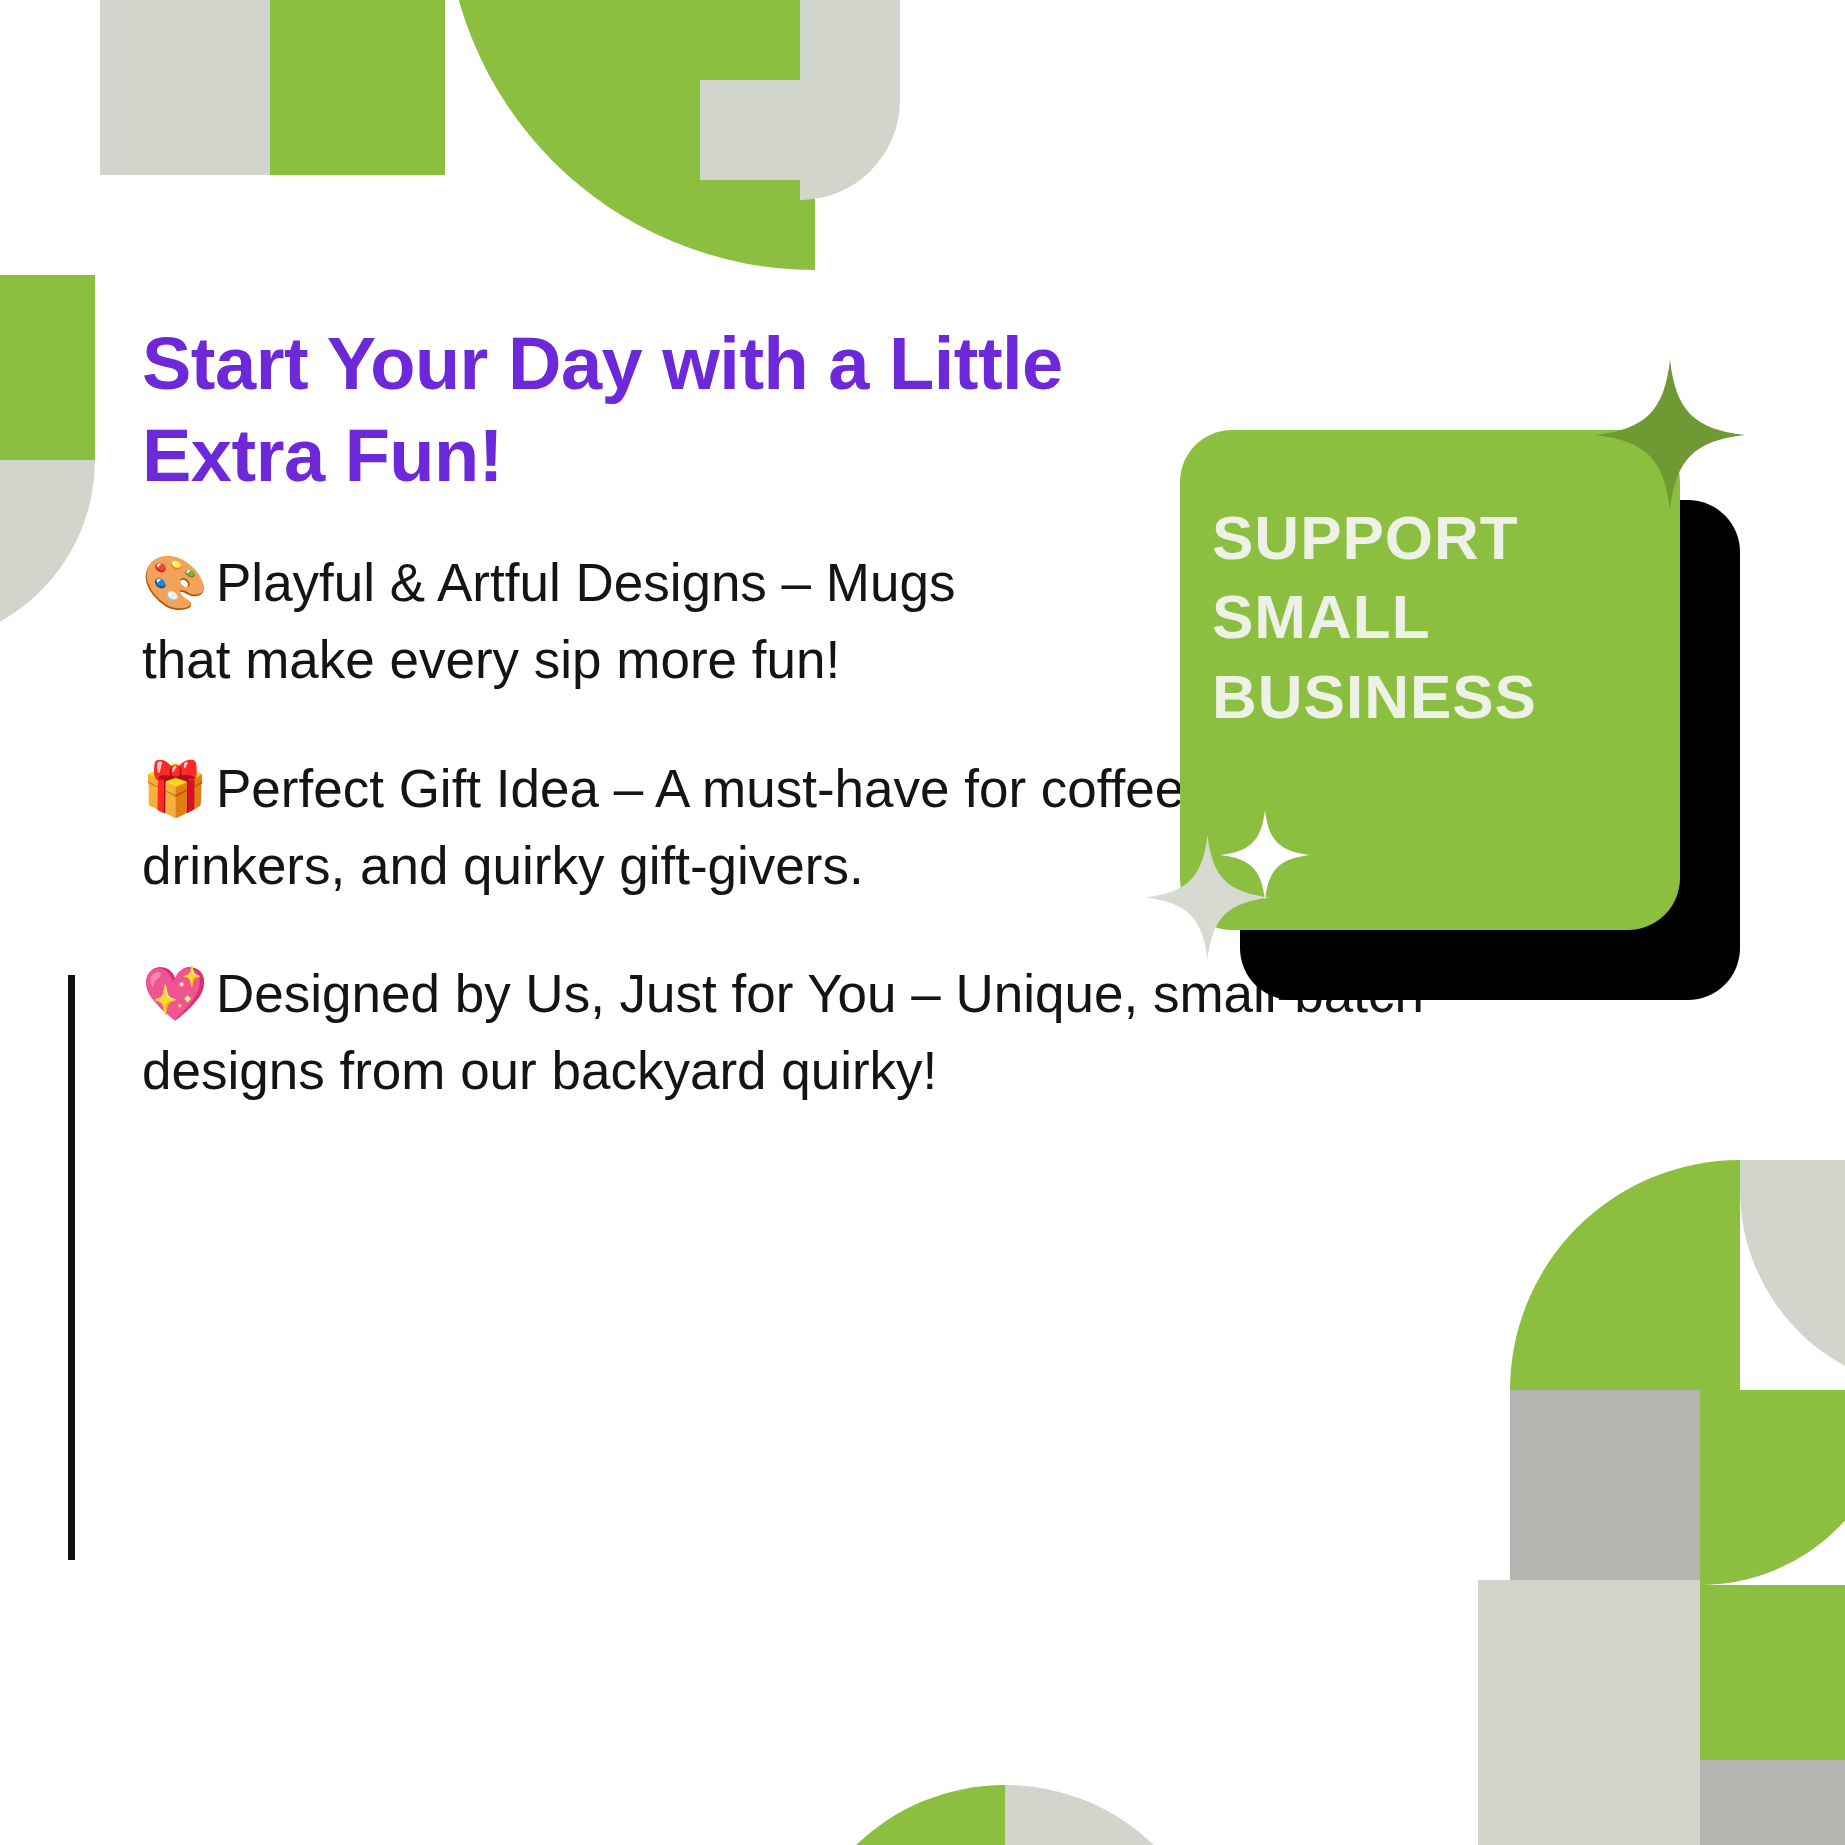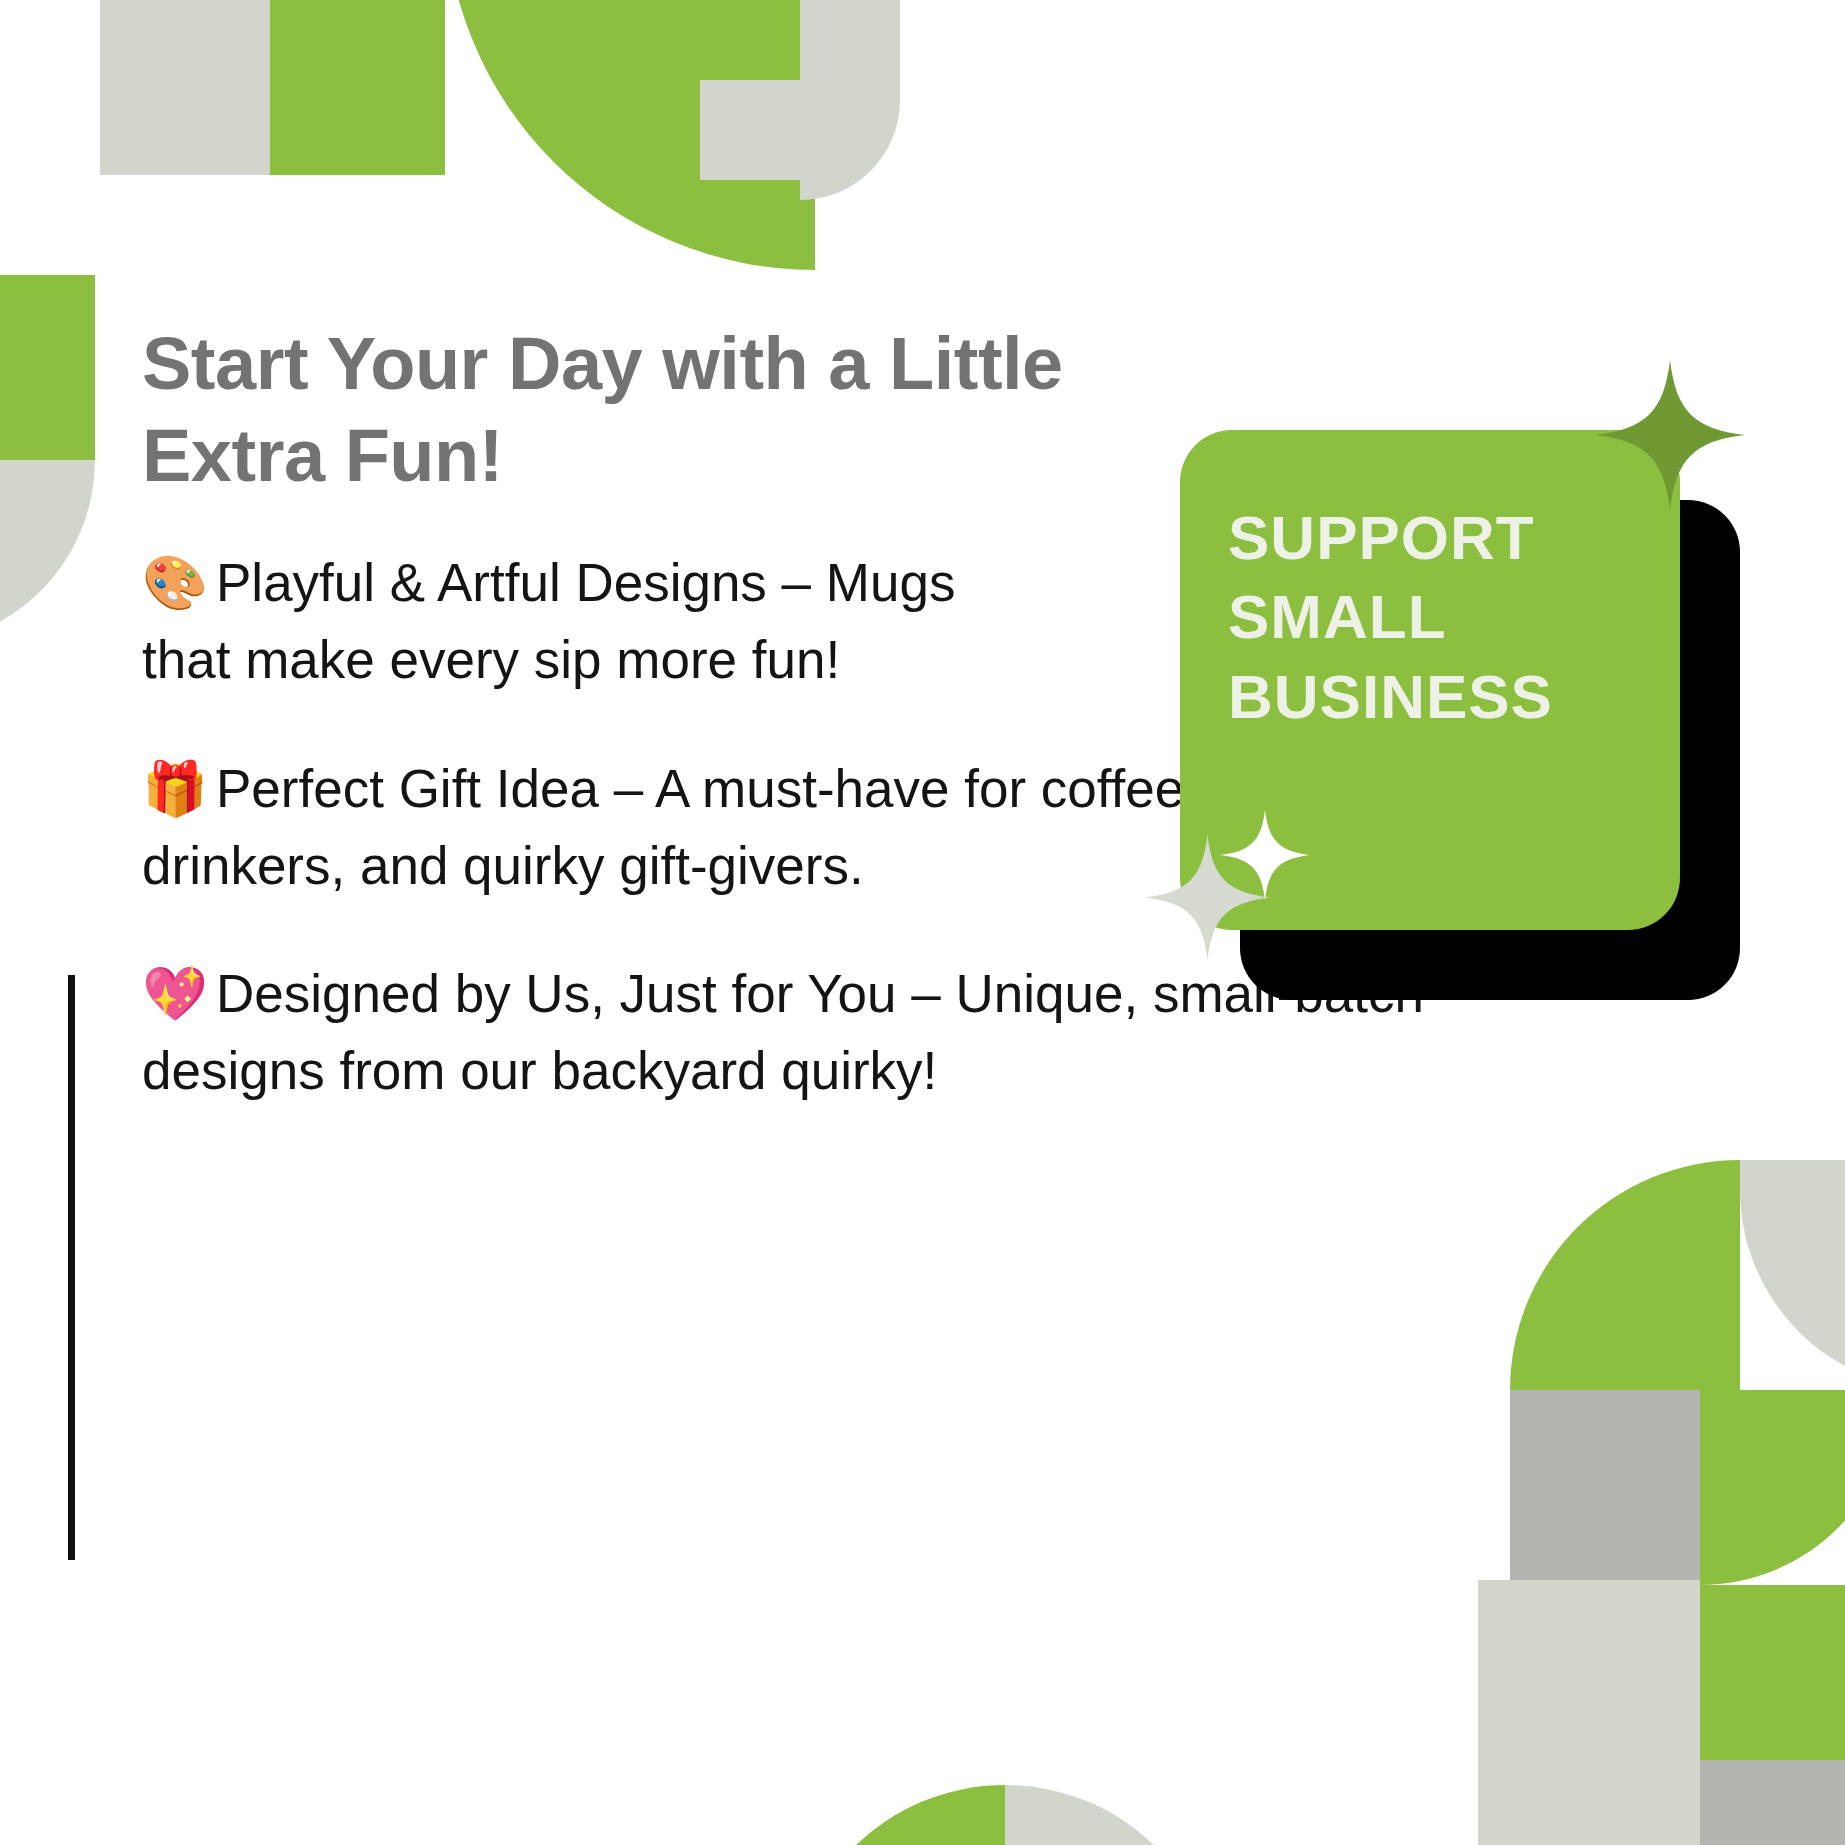--- a/index.html
+++ b/index.html
@@ -133,21 +133,21 @@
   }
 
   
   .headline {
     position: absolute;
     left: 142px; top: 268px;
     width: 1060px;
     font-size: 74px;
     line-height: 1.25;
     font-weight: bold;
-    color: #737373;
+    color: #6d28d9;
     letter-spacing: -0.5px;
   }
 
   .bullets {
     position: absolute;
     left: 142px;
     top: 545px;
     width: 1320px;
   }
   .bullet {
@@ -176,21 +176,21 @@
     background: #000000;
     border-radius: 52px;
   }
   .badge-card {
     position: absolute;
     left: 0px; top: 0px;
     width: 500px; height: 500px;
     background: #8cbf3f;
     border-radius: 52px;
     box-sizing: border-box;
-    padding: 68px 44px 0 48px;
+    padding: 68px 44px 0 32px;
   }
   .badge-text {
     font-size: 62px;
     line-height: 1.28;
     font-weight: bold;
     color: #eef1e6;
     letter-spacing: 1px;
   }
   .sparkle-big {
     position: absolute;

